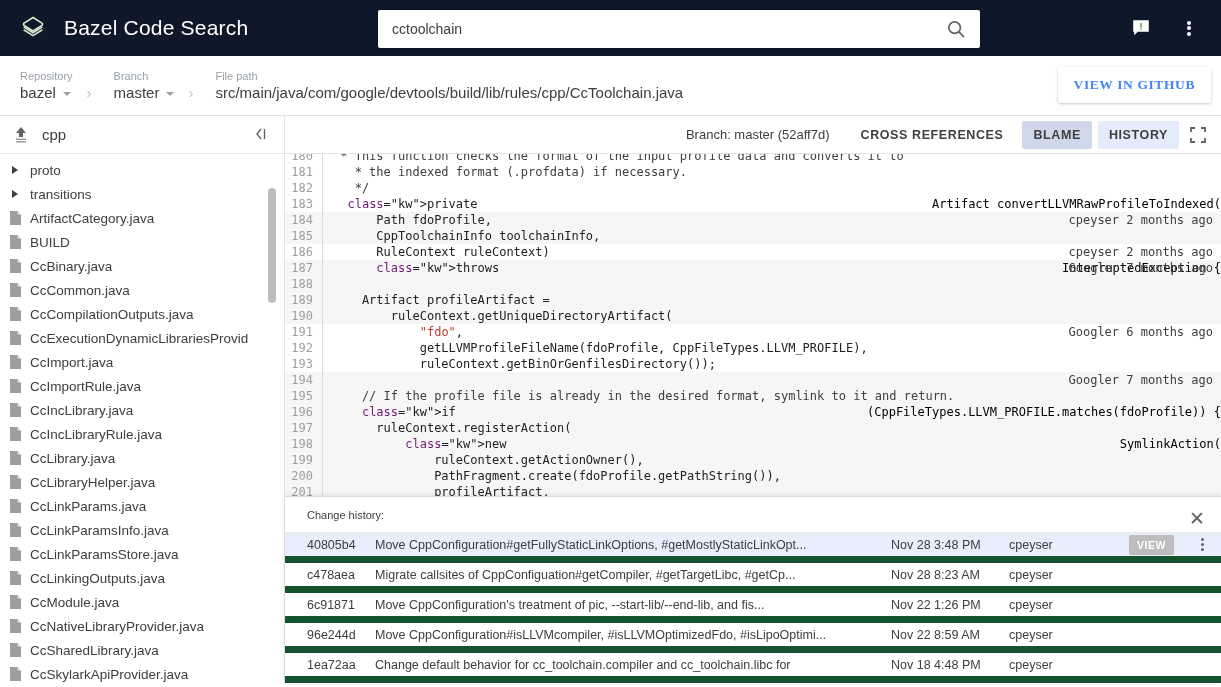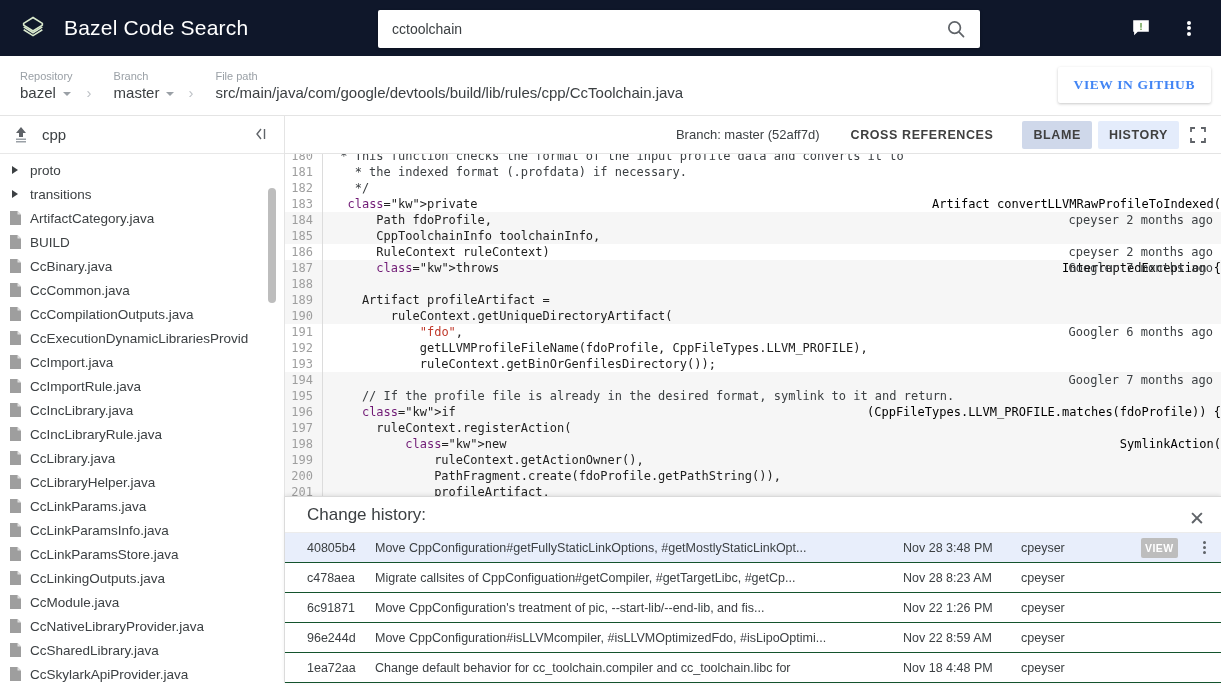--- a/index.html
+++ b/index.html
@@ -98,21 +98,21 @@
   #code-toolbar {
     height: 38px; display: flex; align-items: center; justify-content: flex-end;
     border-bottom: 1px solid #e4e4e4; padding-right: 8px; flex: 0 0 38px; background:#fff;
   }
   #branch-info { font-size: 13px; color: #3c4043; margin-right: 20px; }
   .tb-link {
     font-size: 12.5px; font-weight: bold; letter-spacing: .6px; color: #404040;
     padding: 7px 11px; border-radius: 2px; cursor: pointer; font-family:"Liberation Sans",sans-serif;
     border:none; background:transparent;
   }
-  #tab-blame { background:#cfd8ea; margin-left: 18px; }
+  #tab-blame { background:#cfd8ea; margin-left: 8px; }
   #tab-history { background:#e4ecfb; margin-left: 6px; }
   #expand-btn { margin-left: 10px; margin-right: 6px; cursor:pointer; display:flex; }
 
   #code-scroll { flex: 1; overflow: hidden; position: relative; }
   .code-line {
     display: flex; height: 16px; font-family: "DejaVu Sans Mono", monospace;
     font-size: 12px; line-height: 16px; position: relative;
   }
   .code-line.alt { background: #f6f6f6; }
   .ln {
@@ -127,41 +127,41 @@
 
   
   #history-panel {
     position: absolute; left: 0; right: 0; bottom: 0; height: 187px;
     background: #fff; border-top: 1px solid #dadada;
     box-shadow: 0 -1px 4px rgba(0,0,0,.10);
     display: flex; flex-direction: column;
   }
   #history-head { height: 44px; display:flex; align-items:center; position:relative;
                   border-bottom: 1px solid #ececec; }
-  #history-title { font-size: 17px; color: #3c4043; margin-left: 22px; }
+  #history-title { font-size: 11px; color: #3c4043; margin-left: 22px; }
   #history-close { position:absolute; right: 16px; top: 12px; cursor:pointer; color:#5f6368;
                    font-size: 19px; line-height: 19px; }
   .hist-row {
     height: 30px; display: flex; align-items: center; font-size: 12.5px;
-    color: #3c4043; border-bottom: 1px solid #14532d; position: relative; cursor: pointer;
+    color: #3c4043; border-bottom: 7px solid #14532d; position: relative; cursor: pointer;
   }
   .hist-row.selected { background: #e8eefb; }
   .h-sha { width: 90px; min-width:90px; padding-left: 22px; color:#3c4043; }
   .h-msg { flex: 1; padding-right: 12px; overflow: hidden; white-space: nowrap; }
   .h-date { width: 118px; min-width: 118px; }
   .h-author { width: 120px; min-width: 120px; }
   .h-view-btn {
     width: 58px; height: 20px; background: #bdbdbd; color: #fff;
     font-size: 10.5px; font-weight: bold; letter-spacing: .5px;
     display: flex; align-items:center; justify-content:center; border-radius: 2px;
     border: none; cursor: pointer; font-family:"Liberation Sans",sans-serif;
   }
   .h-kebab { width: 26px; display:flex; flex-direction:column; align-items:center; cursor:pointer; }
   .h-kebab .kdot2 { width:3px;height:3px;background:#5f6368;border-radius:50%;margin:1px 0; }
-  .h-actions { width: 80px; display:flex; align-items:center; justify-content:flex-end; padding-right:8px; gap:19px; }
+  .h-actions { width: 92px; display:flex; align-items:center; justify-content:flex-end; padding-right:8px; gap:19px; }
 </style>
 </head>
 <body>
 
 <div id="topbar">
   <div id="logo-icon">
     <svg width="28" height="28" viewBox="0 0 24 24">
       <path d="M12 3 L20 8 L20 9.5 L12 14.5 L4 9.5 L4 8 Z" fill="none" stroke="#d8e8cc" stroke-width="1.4"></path>
       <path d="M4 11 L12 16 L20 11" fill="none" stroke="#d8e8cc" stroke-width="1.4"></path>
       <path d="M4 13.5 L12 18.5 L20 13.5" fill="none" stroke="#d8e8cc" stroke-width="1.4"></path>

